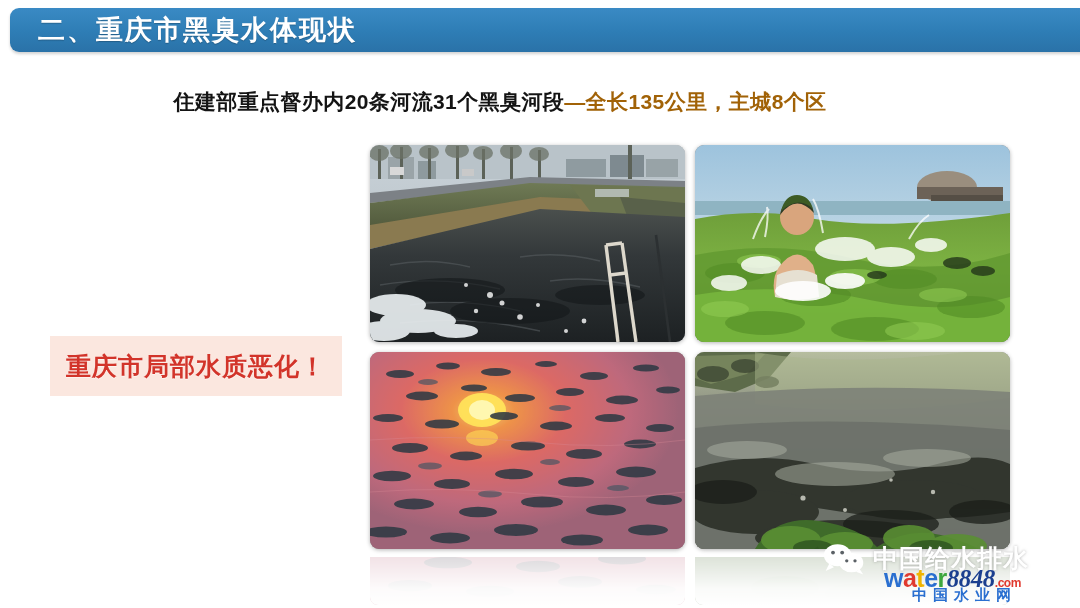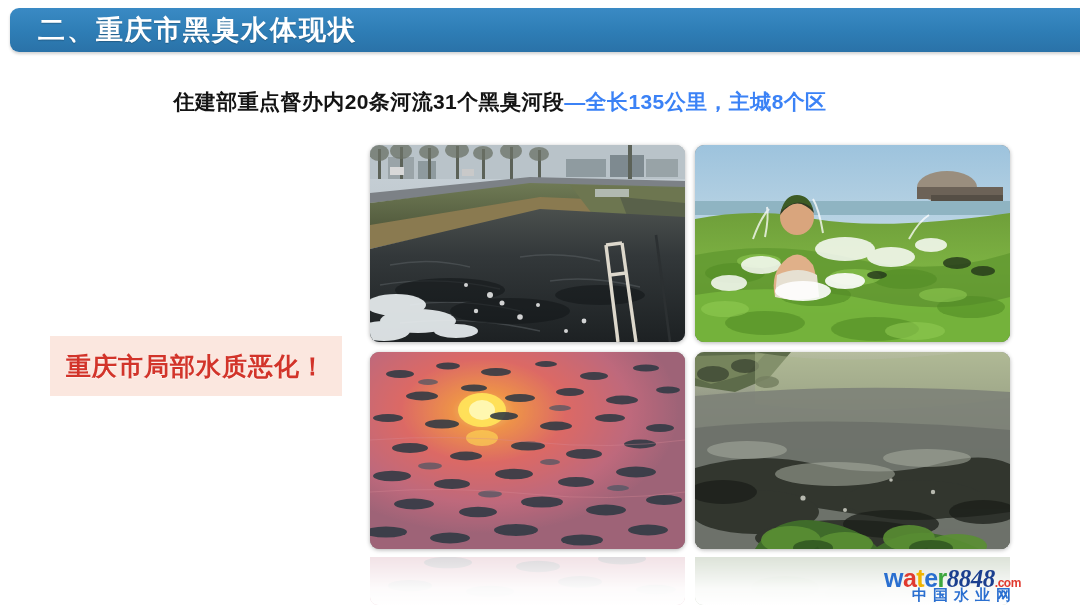--- a/index.html
+++ b/index.html
@@ -53,21 +53,21 @@
     left: 0;
     top: 88px;
     width: 1000px;
     text-align: center;
     font-size: 21px;
     font-weight: bold;
     white-space: nowrap;
     letter-spacing: 0.4px;
   }
   #subtitle .seg-black { color: #141414; text-align: center; }
-  #subtitle .seg-red   { color: #3b82f6; }
+  #subtitle .seg-red   { color: #a16207; }
 
   
   #callout {
     position: absolute;
     left: 50px;
     top: 336px;
     width: 292px;
     height: 60px;
     background: #fbe7df;
     display: flex;
@@ -534,19 +534,32 @@
       <g fill="#3f6b2a" opacity=".8">
         <ellipse cx="90" cy="18" rx="34" ry="12"></ellipse>
           <ellipse cx="160" cy="12" rx="30" ry="10"></ellipse>
         <ellipse cx="232" cy="20" rx="30" ry="11"></ellipse>
           <ellipse cx="286" cy="14" rx="28" ry="10"></ellipse>
       </g>
     </svg>
   </div>
 
   <div id="watermark">
+    <div id="wm-row1">
+      <svg id="wm-wechat" viewBox="0 0 48 34" aria-hidden="true">
+        <ellipse cx="17" cy="13" rx="15" ry="12" fill="#ffffff"></ellipse>
+        <path d="M8 22 L4 30 L13 26 Z" fill="#ffffff"></path>
+        <circle cx="12" cy="10" r="2.1" fill="#5b6166"></circle>
+        <circle cx="22" cy="10" r="2.1" fill="#5b6166"></circle>
+        <ellipse cx="32" cy="21" rx="13" ry="10.5" fill="#ffffff"></ellipse>
+        <path d="M41 28 L45 34 L37 31 Z" fill="#ffffff"></path>
+        <circle cx="27" cy="19" r="1.8" fill="#5b6166"></circle>
+        <circle cx="36" cy="19" r="1.8" fill="#5b6166"></circle>
+      </svg>
+      <span id="wm-cn1">中国给水排水</span>
+    </div>
     <div id="wm-row2">
       <span class="w1">w</span><span class="w2">a</span><span class="w3">t</span><span class="w4">e</span><span class="w5">r</span><span class="num">8848</span><span class="dotcom">.com</span>
     </div>
     <div id="wm-row3">中国水业网</div>
   </div>
 
 </div>
 
 </body></html>

